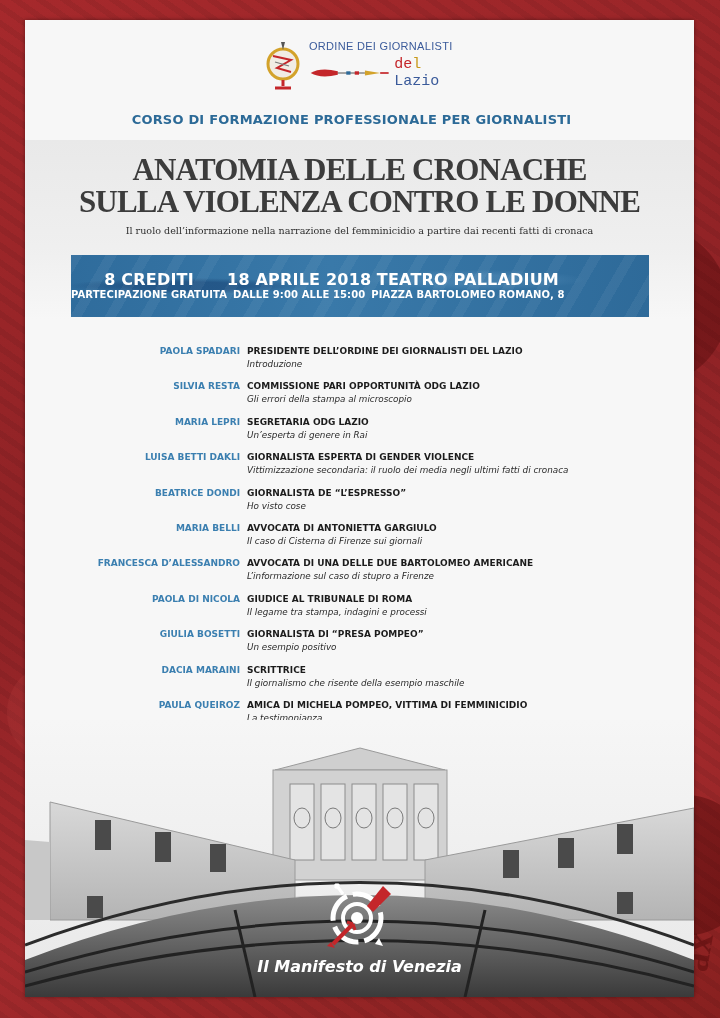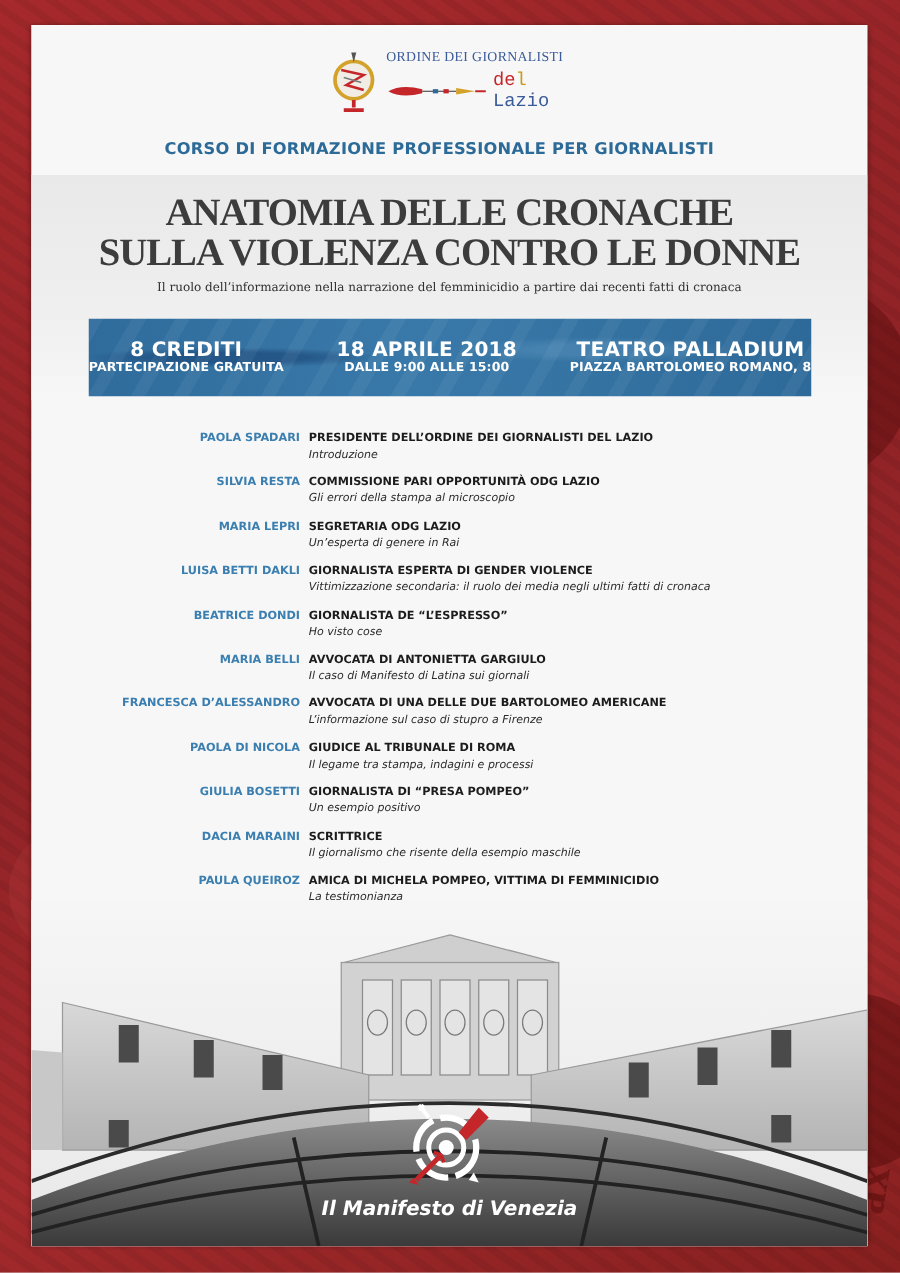--- a/index.html
+++ b/index.html
@@ -30,21 +30,21 @@
     }
     .logo {
       position: absolute; left: 238px; top: 16px; width: 200px; height: 58px;
       display: flex; align-items: center;
     }
     .globe {
       width: 40px; height: 50px; position: relative; margin-right: 6px;
     }
     .logo-text { display: flex; flex-direction: column; }
     .logo-line1 {
-      font-family: Liberation Serif, serif; font-size: 11px; color: #3a5a9a;
+      font-family: Liberation Sans, sans-serif; font-size: 11px; color: #3a5a9a;
       letter-spacing: 0.3px;
     }
     .logo-line2 { display: flex; align-items: center; margin-top: 4px; }
     .logo-del {
       font-family: "Liberation Mono", monospace; font-size: 15px; margin-left: 4px;
     }
     .logo-del .r { color: #c4262a; }
     .logo-del .y { color: #c89a1a; }
     .logo-del .b { color: #3a5a9a; }
 
@@ -66,21 +66,21 @@
       position: absolute; left: 0; right: 0; top: 205px; text-align: center;
       font-family: "DejaVu Serif", serif; font-size: 9.6px; color: #2f2f2f;
     }
     .banner {
       position: absolute; left: 46px; top: 235px; width: 578px; height: 62px;
       background:
         repeating-linear-gradient(120deg, rgba(255,255,255,0.05) 0 10px, transparent 10px 30px),
         radial-gradient(ellipse at 20% 50%, rgba(20,60,110,0.5) 0 60px, transparent 120px),
         radial-gradient(ellipse at 70% 40%, rgba(120,170,210,0.25) 0 50px, transparent 110px),
         linear-gradient(90deg, #2f6c9c 0%, #3979a9 45%, #2e6a99 100%);
-      display: flex; justify-content: space-between; align-items: center;
+      display: flex; justify-content: flex-start; align-items: center;
       color: #fff; text-align: center;
     }
     .banner-item { display: flex; flex-direction: column; align-items: center; }
     .banner-big { font-size: 16px; font-weight: bold; line-height: 18px; letter-spacing: 0.2px; }
     .banner-small { font-size: 10px; font-weight: bold; line-height: 12px; letter-spacing: 0.1px; }
 
     .program { position: absolute; left: 0; top: 325px; width: 655px; }
     .row { display: flex; height: 35.4px; }
     .row-name {
       width: 222px; text-align: right; padding-right: 7px; box-sizing: border-box;
@@ -191,21 +191,21 @@
       <div class="row-name">BEATRICE DONDI</div>
       <div class="row-info">
           <div class="row-role">GIORNALISTA DE “L’ESPRESSO”</div>
           <div class="row-topic">Ho visto cose</div>
         </div>
     </div>
     <div class="row">
       <div class="row-name">MARIA BELLI</div>
       <div class="row-info">
           <div class="row-role">AVVOCATA DI ANTONIETTA GARGIULO</div>
-          <div class="row-topic">Il caso di Manifesto di Latina sui giornali</div>
+          <div class="row-topic">Il caso di Cisterna di Firenze sui giornali</div>
         </div>
     </div>
     <div class="row">
       <div class="row-name">FRANCESCA D’ALESSANDRO</div>
       <div class="row-info">
           <div class="row-role">AVVOCATA DI UNA DELLE DUE BARTOLOMEO AMERICANE</div>
           <div class="row-topic">L’informazione sul caso di stupro a Firenze</div>
         </div>
     </div>
     <div class="row">

